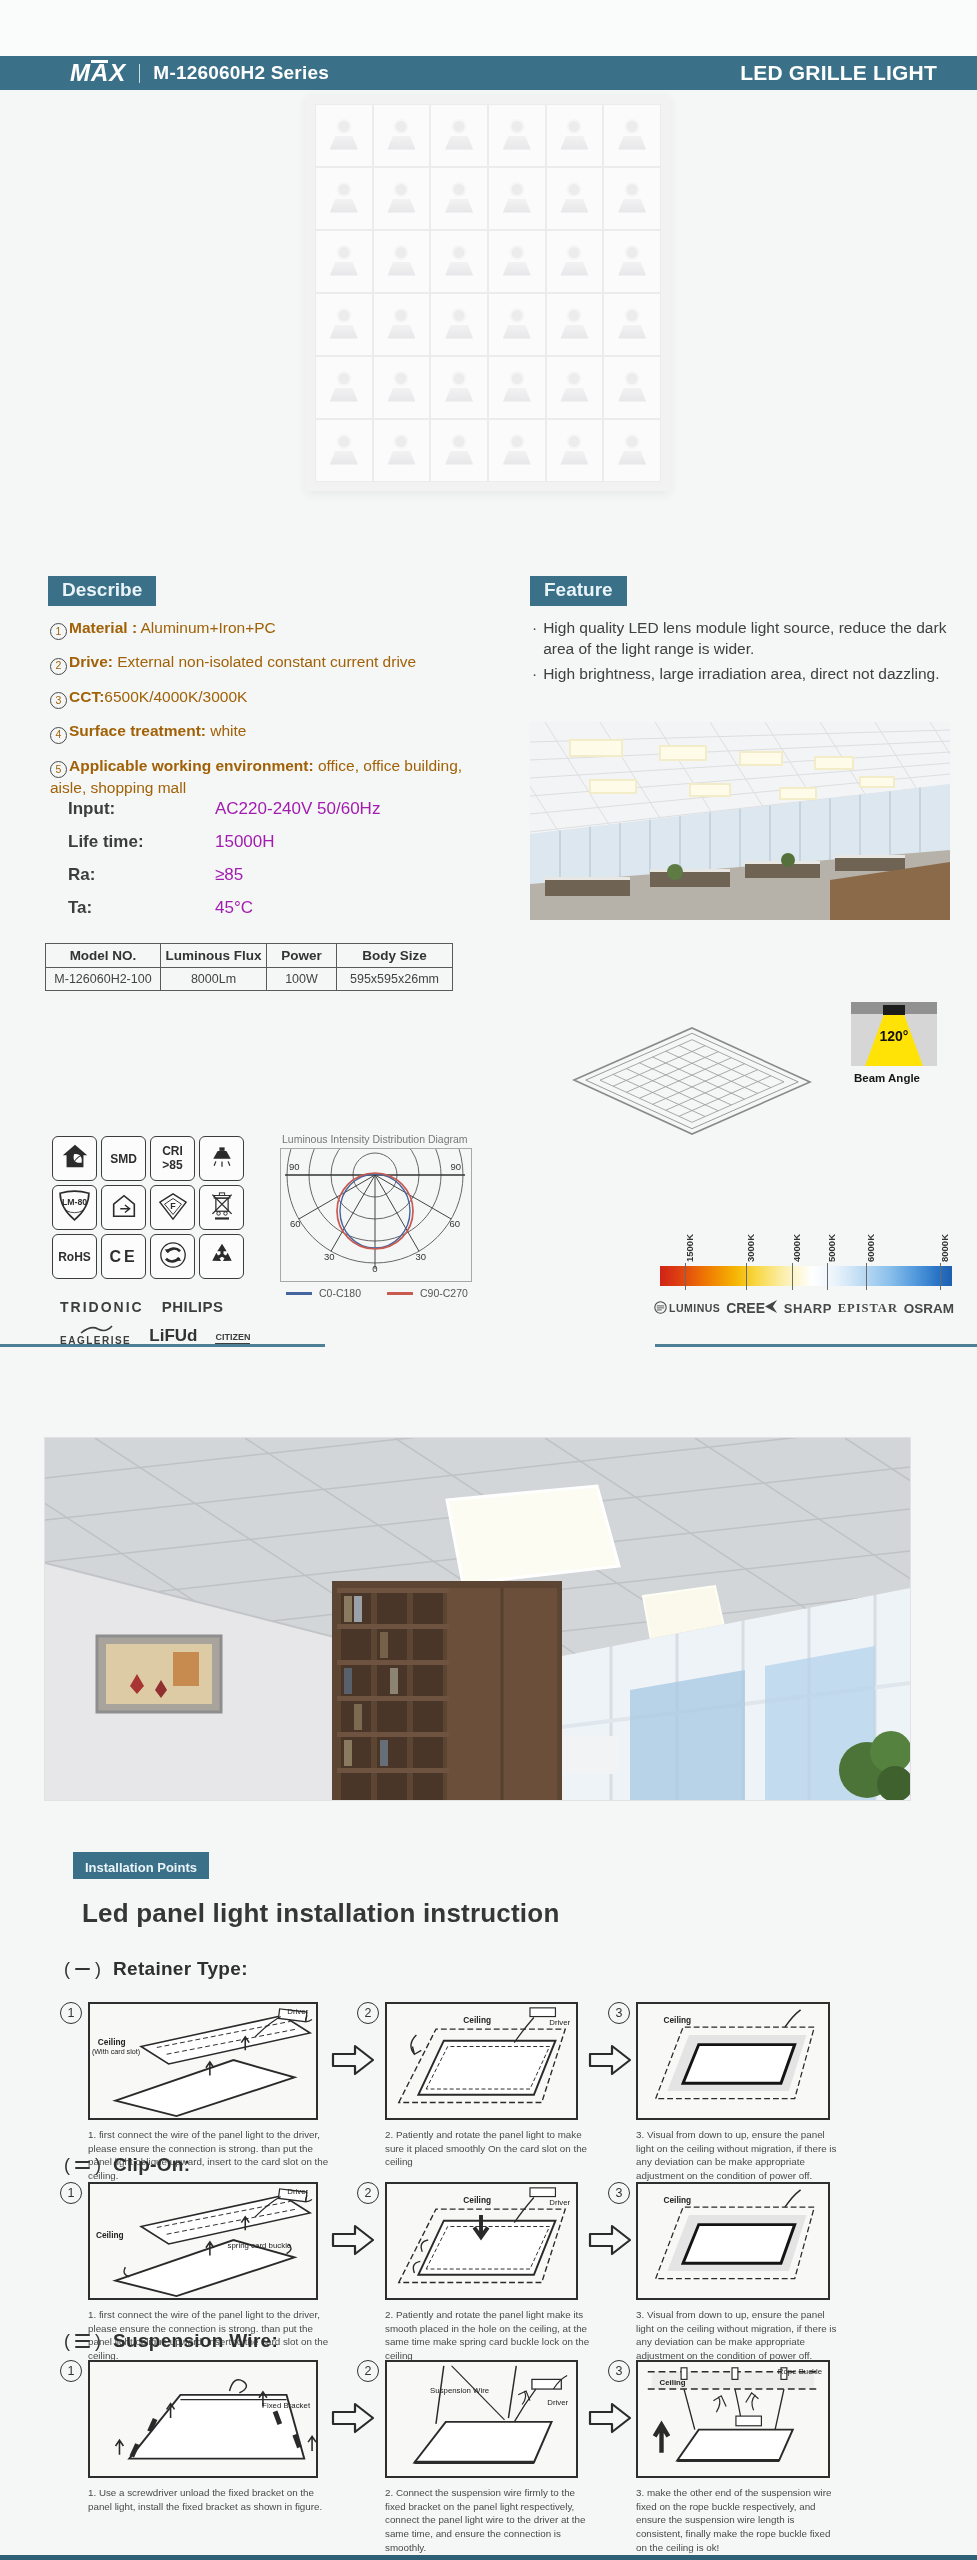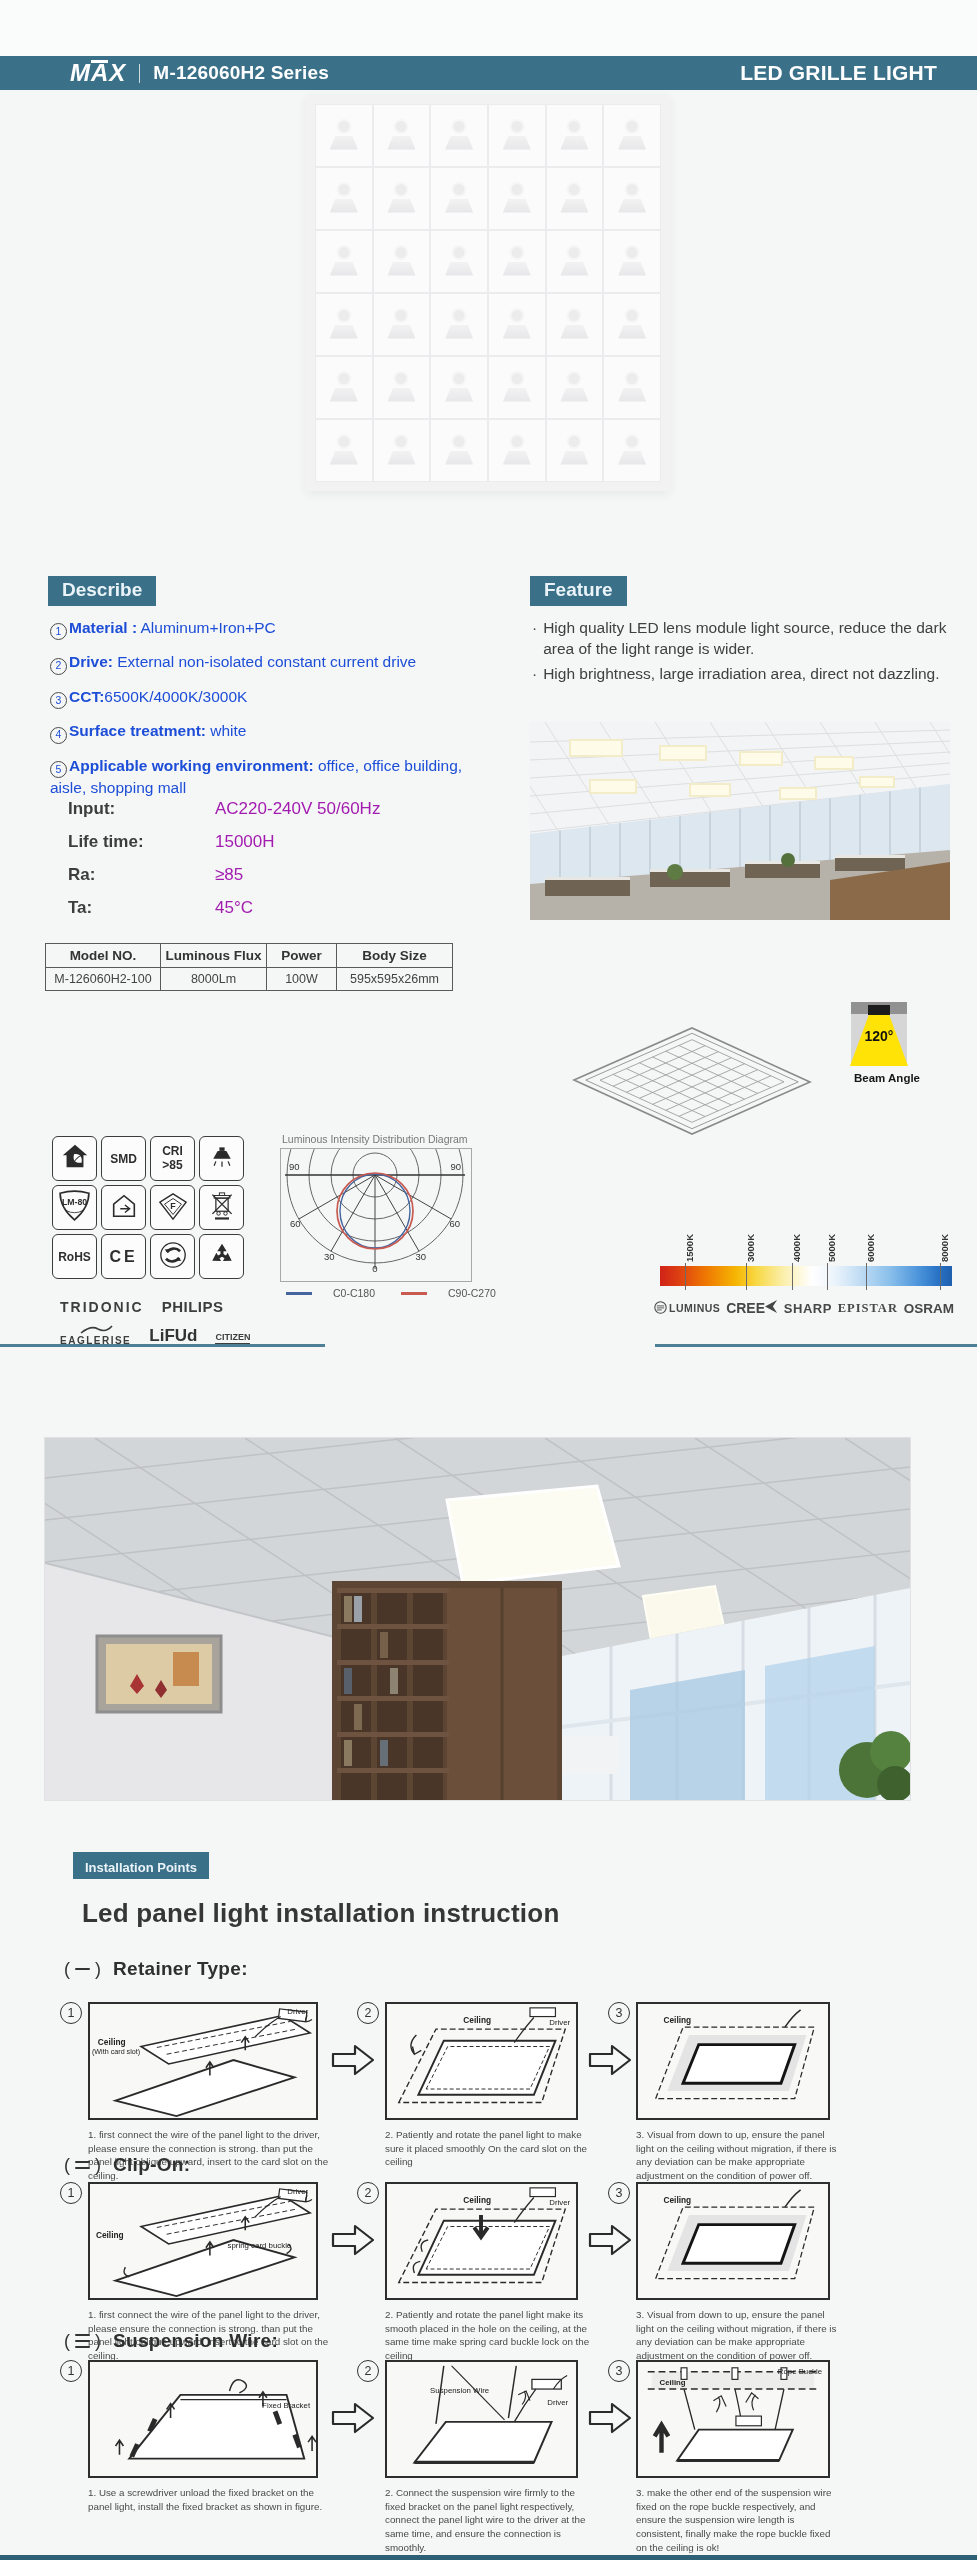--- a/index.html
+++ b/index.html
@@ -17,36 +17,36 @@
   .section-label{background:#3b7089;color:#eaf4f8;font-weight:bold;font-size:19px;padding:3px 14px 5px;display:inline-block;}
   #install-label{font-size:13px;padding:8px 12px 4px;}
   
   #product-panel{left:306px;top:95px;width:364px;height:396px;background:#f2f2f3;padding:9px;box-sizing:border-box;box-shadow:0 3px 10px rgba(0,0,0,.06);}
   #pgrid{width:100%;height:100%;display:grid;grid-template-columns:repeat(6,1fr);grid-template-rows:repeat(6,1fr);background:#fff;}
   .cell{position:relative;background:#fbfbfc;border:1px solid #ececee;box-sizing:border-box;}
   .cell::before{content:"";position:absolute;left:50%;top:26%;transform:translateX(-50%);width:11px;height:11px;border-radius:50%;background:#ececed;box-shadow:0 0 0 2px #f6f6f7;}
   .cell::after{content:"";position:absolute;left:50%;top:50%;transform:translateX(-50%);width:28px;height:14px;background:linear-gradient(#f2f2f3,#e7e7e9);clip-path:polygon(20% 0,80% 0,100% 100%,0 100%);}
   
   #describe-list{left:50px;top:618px;width:452px;}
-  .d-item{font-size:15.5px;line-height:1.32;margin-bottom:12px;color:#1d4ed8;}
+  .d-item{font-size:15.5px;line-height:1.32;margin-bottom:12px;color:#a16207;}
   .dnum{display:inline-flex;width:15px;height:15px;border:1px solid #4a4a4a;border-radius:50%;font-size:10.5px;align-items:center;justify-content:center;margin-right:2px;vertical-align:-2px;}
   #feature-list{left:532px;top:618px;width:424px;}
   .f-item{font-size:15.5px;line-height:1.35;margin-bottom:4px;color:#404040;display:flex;}
   .f-dot{margin-right:6px;}
   
   #specs{left:68px;top:799px;width:420px;}
   .spec-row{display:flex;margin-bottom:13px;}
   .slabel{width:147px;font-weight:bold;font-size:17px;color:#3d3d3d;}
   .svalue{font-size:17px;color:#a21caf;}
   #spec-table{left:45px;top:943px;border-collapse:collapse;table-layout:fixed;background:transparent;}
   #spec-table th,#spec-table td{border:1.6px solid #5a5a5a;text-align:center;padding:4px 2px;}
   #spec-table th{font-size:13.5px;font-weight:bold;color:#333;}
   #spec-table td{font-size:12.5px;color:#444;}
   
-  #beam-box{left:851px;top:1002px;width:56px;height:64px;background:#d6d6d6;}
+  #beam-box{left:851px;top:1002px;width:86px;height:64px;background:#d6d6d6;}
   .beam-top{position:absolute;top:0;left:0;right:0;height:12px;background:#919191;}
   .beam-chip{position:absolute;top:3px;left:50%;width:22px;height:10px;margin-left:-11px;background:#1c1c1c;}
   .beam-cone{position:absolute;left:50%;top:12px;width:58px;height:52px;margin-left:-29px;background:#ffe206;clip-path:polygon(33% 0,67% 0,100% 100%,0 100%);}
   .beam-deg{position:absolute;left:0;right:0;top:26px;text-align:center;font-weight:bold;font-size:14px;color:#111;}
   #beam-label{left:845px;top:1072px;width:84px;text-align:center;font-weight:bold;font-size:11.5px;color:#161616;}
   
   #icon-grid{left:52px;top:1136px;width:200px;display:grid;grid-template-columns:repeat(4,45px);grid-auto-rows:45px;gap:4px;}
   .ibox{border:1.5px solid #3c3c3c;border-radius:6px;background:#fcfcfc;display:flex;align-items:center;justify-content:center;flex-direction:column;box-sizing:border-box;}
   .ibox .t{font-size:12px;font-weight:bold;color:#2e2e2e;}
   .ibox .t2{font-size:12px;font-weight:bold;color:#2e2e2e;line-height:1.1;text-align:center;}
@@ -56,21 +56,21 @@
   .brow{display:flex;align-items:flex-end;gap:18px;margin-bottom:9px;margin-top:6px;}
   .b-tridonic{font-size:14px;font-weight:bold;letter-spacing:2px;color:#3d3d3d;}
   .b-philips{font-size:15px;font-weight:700;letter-spacing:.5px;color:#3d3d3d;}
   .b-eaglerise{font-size:10px;font-weight:bold;letter-spacing:1.5px;color:#3d3d3d;display:flex;flex-direction:column;align-items:center;line-height:1;}
   .b-lifud{font-size:17px;font-weight:800;color:#333;}
   .b-citizen{font-size:9px;font-weight:bold;color:#3d3d3d;border-bottom:3px double #3d3d3d;padding-bottom:1px;}
   
   #polar-title{left:282px;top:1133px;font-size:10.5px;color:#777;}
   #polar-box{left:280px;top:1148px;width:190px;height:132px;border:1px solid #a8a8a8;background:transparent;}
   #polar-legend{left:286px;top:1287px;display:flex;gap:26px;align-items:center;}
-  .pleg{display:flex;align-items:center;gap:21px;font-size:10.5px;color:#555;}
+  .pleg{display:flex;align-items:center;gap:7px;font-size:10.5px;color:#555;}
   .pswatch{width:26px;height:3px;}
   
   #cct{left:660px;top:1222px;width:292px;height:70px;}
   .cctlab{position:absolute;bottom:30px;transform:rotate(-90deg);transform-origin:0 100%;font-size:9.5px;font-weight:bold;color:#333;white-space:nowrap;}
   .cctbar{position:absolute;top:44px;left:0;width:292px;height:20px;background:linear-gradient(90deg,#cf2318 0%,#dd3d12 6%,#ef7a02 16%,#f6b603 26%,#f8d844 33%,#fbeea9 42%,#ffffff 52%,#eaf3fb 60%,#c3def4 68%,#8ec2ec 78%,#4f97dc 88%,#2a74c6 95%,#1f5fae 100%);}
   .ccttick{position:absolute;top:41px;width:1px;height:27px;background:#6a6a6a;}
   #chip-brands{left:654px;top:1300px;width:300px;display:flex;justify-content:space-between;align-items:center;}
   .c-luminus{font-size:10.5px;font-weight:800;letter-spacing:.5px;color:#474747;display:flex;align-items:center;gap:2px;}
   .c-cree{font-size:14px;font-weight:900;color:#474747;display:flex;align-items:center;}
   .c-sharp{font-size:13px;font-weight:800;letter-spacing:.5px;color:#474747;}

